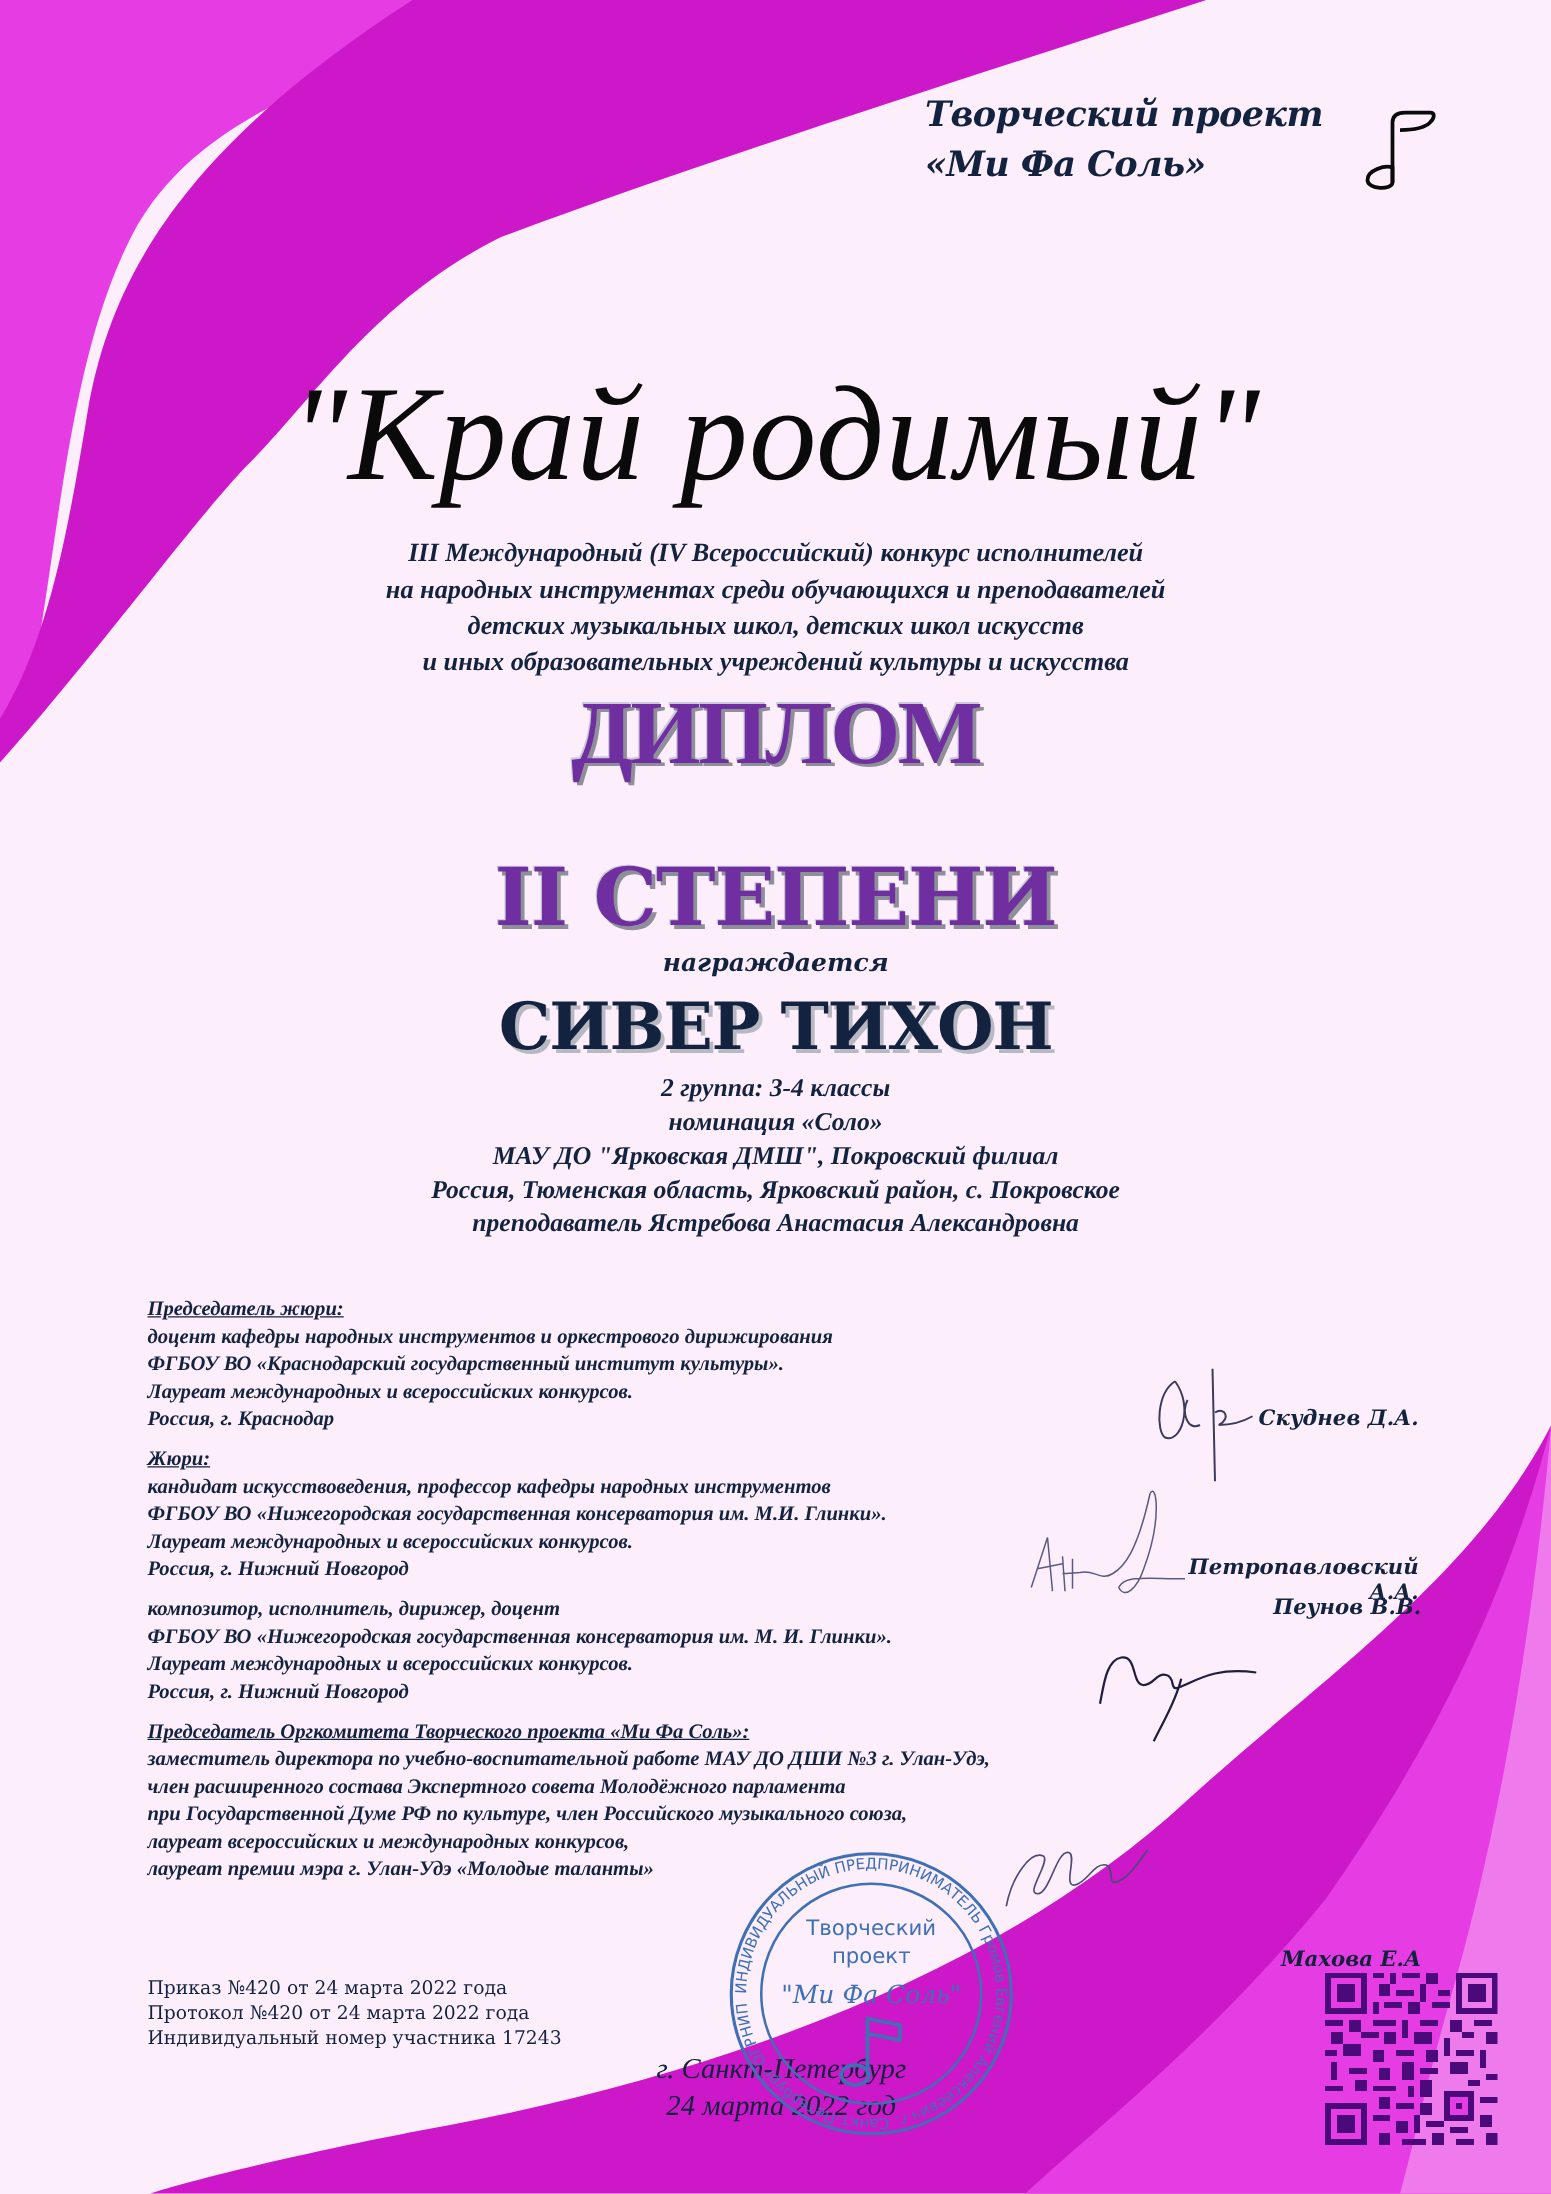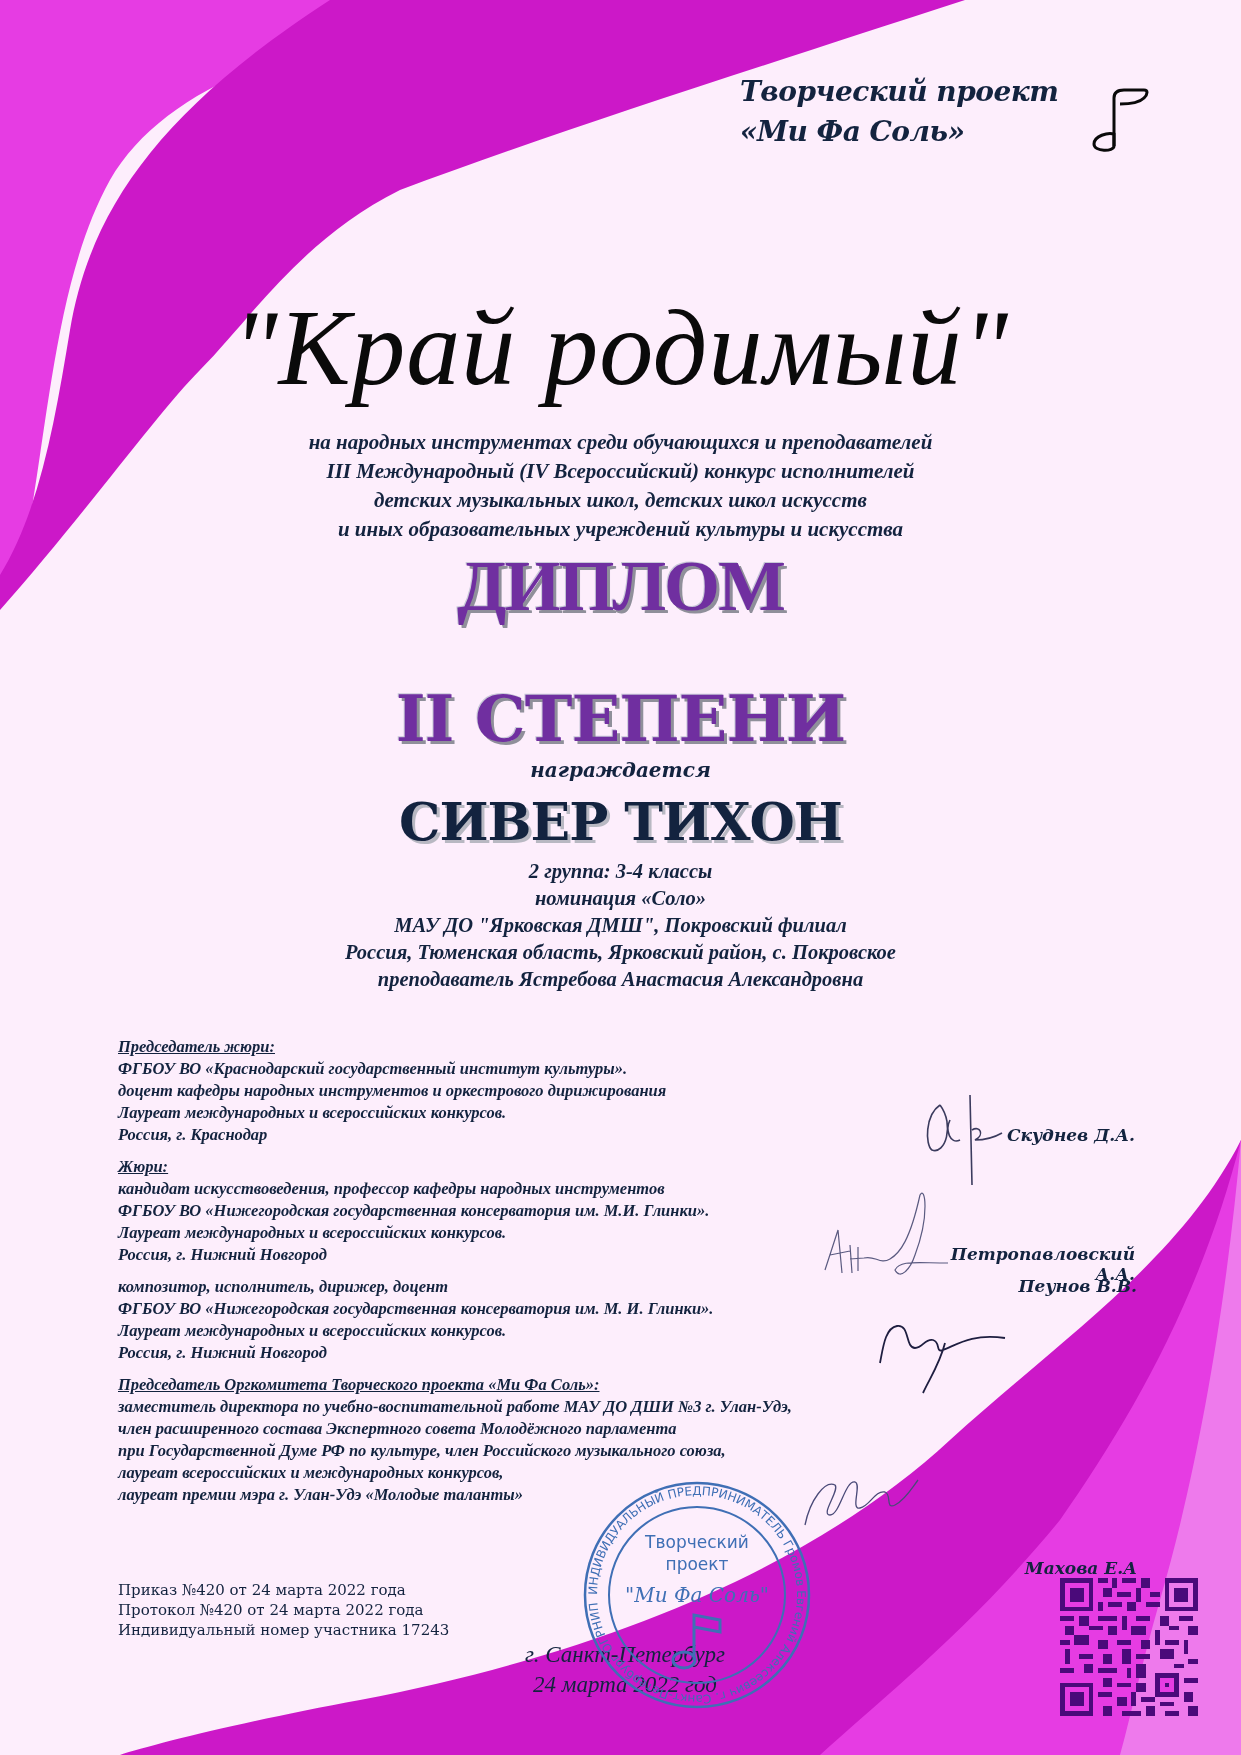--- a/index.html
+++ b/index.html
@@ -56,43 +56,43 @@
   <div>«Ми Фа Соль»</div>
 </div>
 <svg class="layer brand-note" viewBox="0 0 64 70">
   <path d="M24,62 L24,14 C24,8 28,6 34,6 L54,6 C58,6 58,10 54,14 C50,18 42,20 30,20" fill="none" stroke="#0a0a0a" stroke-width="3"></path>
   <path d="M24,62 C24,68 4,68 4,60 C4,52 18,48 24,50 Z" fill="none" stroke="#0a0a0a" stroke-width="3"></path>
 </svg>
 
 <div class="layer center contest-title">"Край родимый"</div>
 
 <div class="layer center subtitle">
+  <div>III Международный (IV Всероссийский) конкурс исполнителей</div>
   <div>на народных инструментах среди обучающихся и преподавателей</div>
-  <div>III Международный (IV Всероссийский) конкурс исполнителей</div>
   <div>детских музыкальных школ, детских школ искусств</div>
   <div>и иных образовательных учреждений культуры и искусства</div>
 </div>
 
 <div class="layer center diploma">ДИПЛОМ</div>
 <div class="layer center degree">II СТЕПЕНИ</div>
 <div class="layer center awarded">награждается</div>
 <div class="layer center name">СИВЕР ТИХОН</div>
 
 <div class="layer center details">
   <div>2 группа: 3-4 классы</div>
   <div>номинация «Соло»</div>
   <div>МАУ ДО "Ярковская ДМШ", Покровский филиал</div>
   <div>Россия, Тюменская область, Ярковский район, с. Покровское</div>
   <div>преподаватель Ястребова Анастасия Александровна</div>
 </div>
 
 <div class="layer jury" style="top:1036px;">
   <div class="hdr">Председатель жюри:</div>
+  <div>доцент кафедры народных инструментов и оркестрового дирижирования</div>
   <div>ФГБОУ ВО «Краснодарский государственный институт культуры».</div>
-  <div>доцент кафедры народных инструментов и оркестрового дирижирования</div>
   <div>Лауреат международных и всероссийских конкурсов.</div>
   <div>Россия, г. Краснодар</div>
 </div>
 <div class="layer sig-name" style="left:930px; width:205px; top:1125px;">Скуднев Д.А.</div>
 <svg class="signature" style="left:920px; top:1085px;" width="85" height="105" viewBox="0 0 85 105">
   <path d="M20,20 C5,30 5,60 12,65 C25,70 35,40 20,20 M30,35 C25,45 30,60 40,55 M50,10 L52,100 M52,45 C60,40 65,50 55,55 C65,55 75,52 82,48" fill="none" stroke="#3b3b5e" stroke-width="1.6"></path>
 </svg>
 
 <div class="layer jury" style="top:1156px;">
   <div class="hdr">Жюри:</div>

